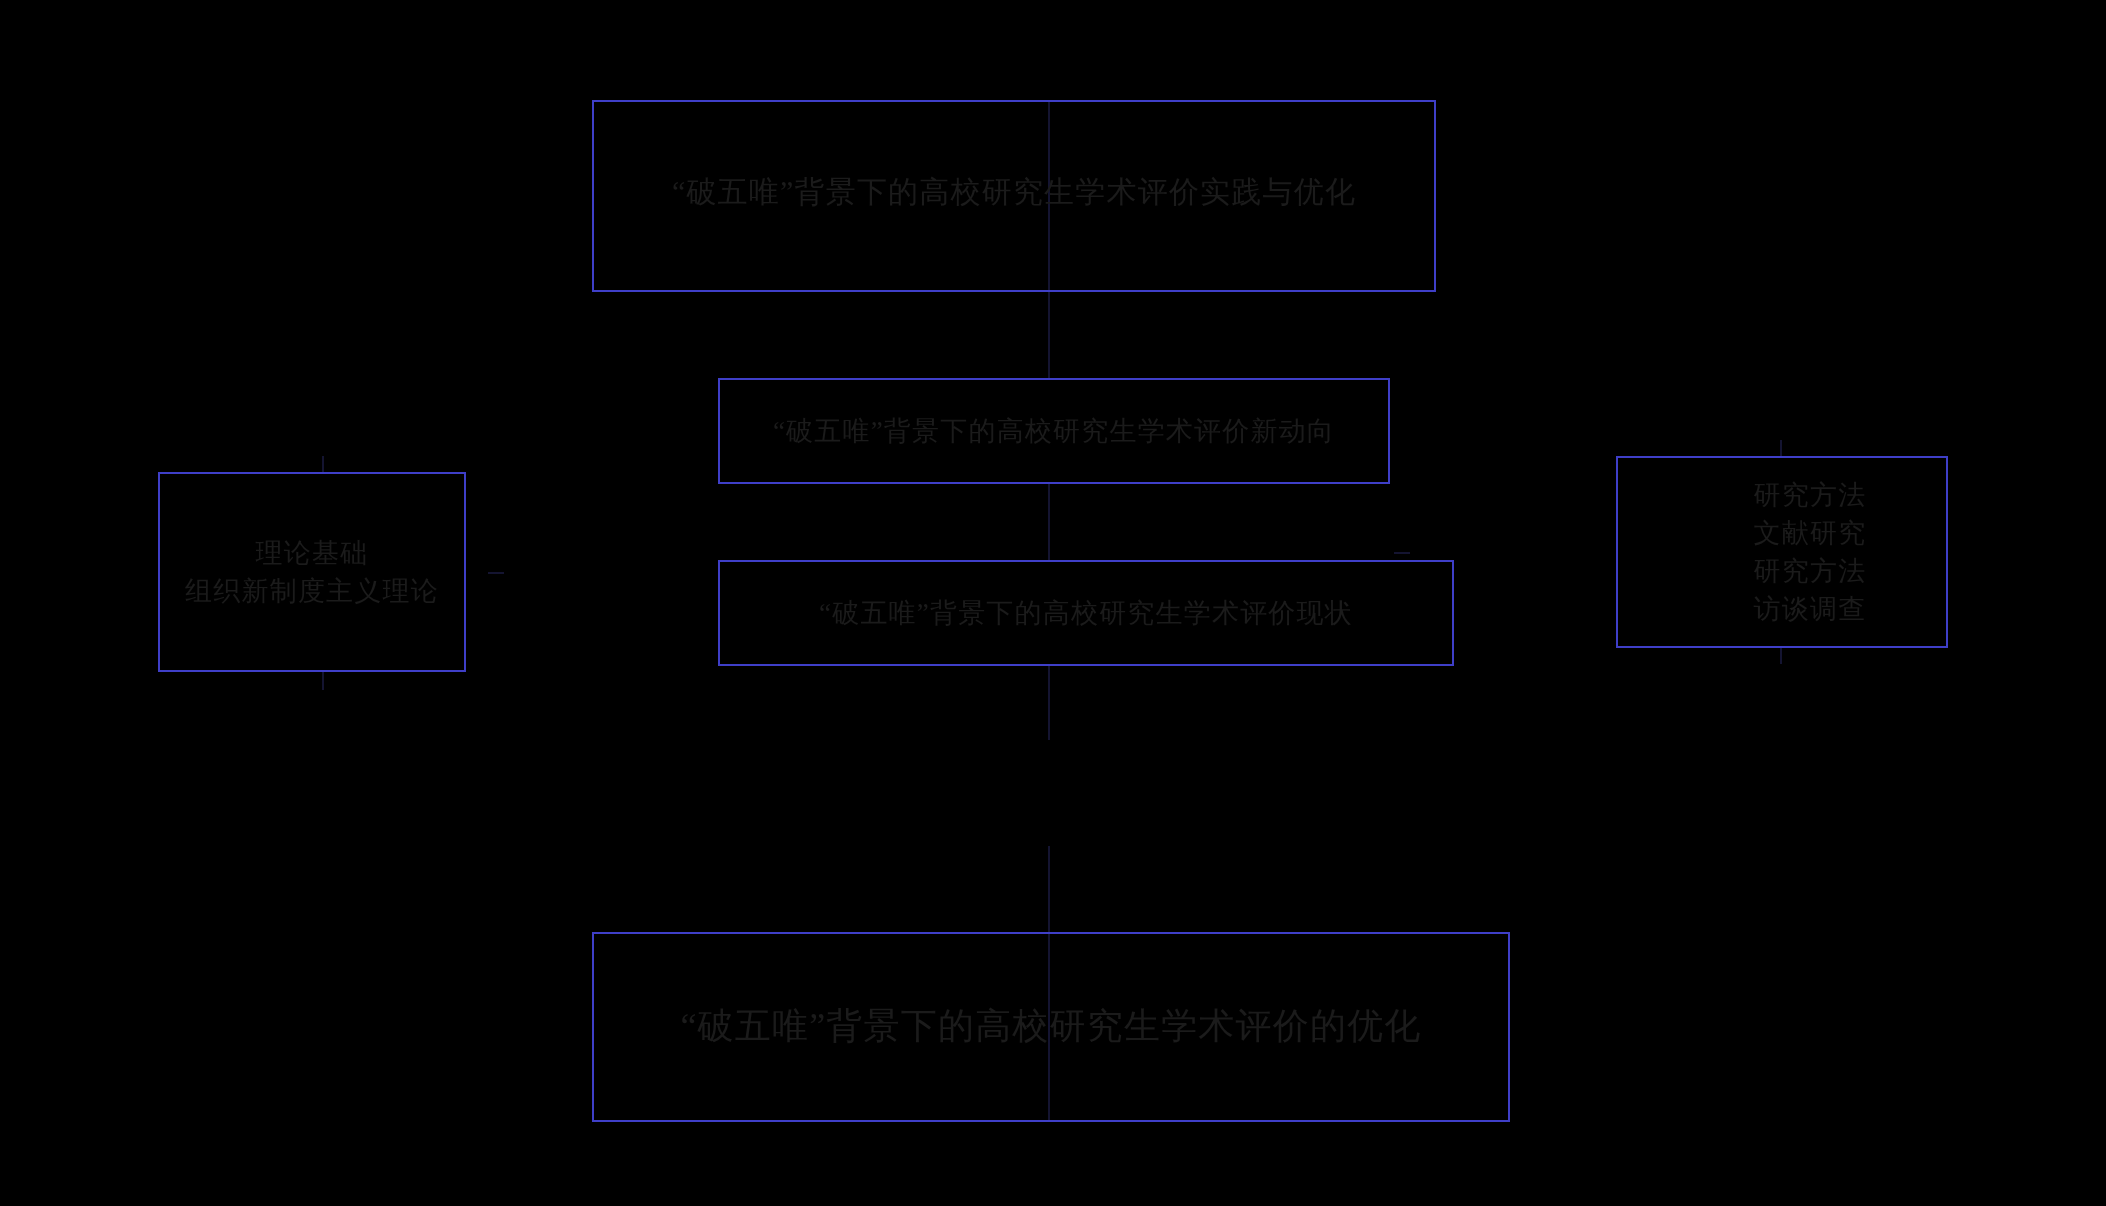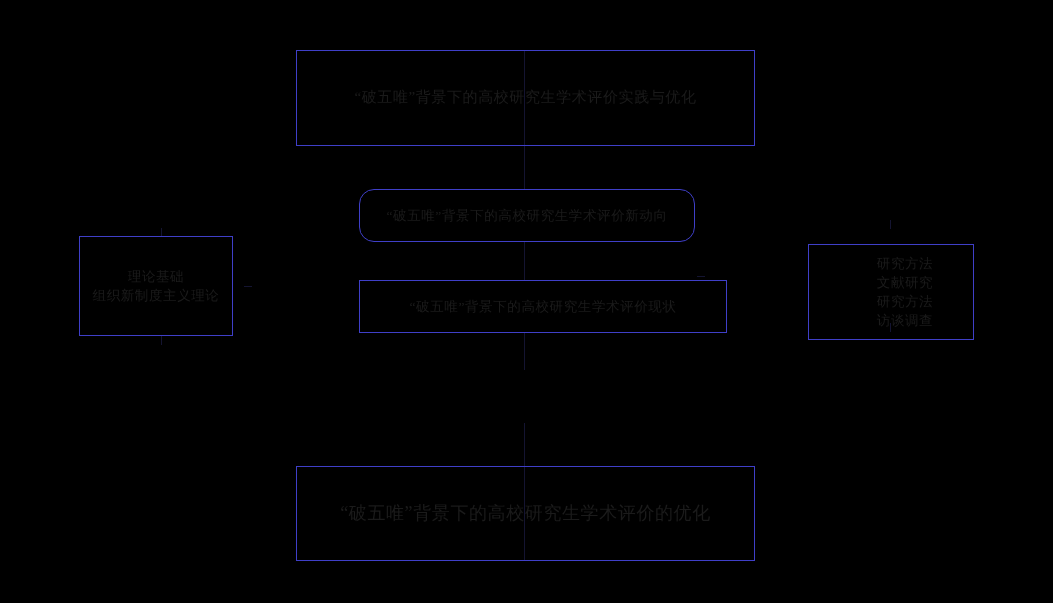--- a/index.html
+++ b/index.html
@@ -31,37 +31,36 @@
     line-height: 1.42;
     letter-spacing: 0.6px;
     white-space: nowrap;
   }
   .node-line {
     display: block;
     color: #1b1b1b;
   }
   
   #node-title {
-    left: 296px;  top: 50px;   width: 459px; height: 96px;
+    left: 296px;  top: 50px;   width: 422px; height: 96px;
     font-size: 15px;
   }
   #node-theory {
     left: 79px;   top: 236px;  width: 154px; height: 100px;
     font-size: 13.5px;
   }
   #node-method {
-    left: 808px;  top: 244px;  width: 166px; height: 96px;
+    left: 808px;  top: 228px;  width: 166px; height: 96px;
     font-size: 13.5px;
     align-items: center;
   }
   #node-method .node-line { padding-left: 28px; }
   #node-trend {
     left: 359px;  top: 189px;  width: 336px; height: 53px;
     font-size: 13.5px;
-    border-radius: 15px;
   }
   #node-status {
     left: 359px;  top: 280px;  width: 368px; height: 53px;
     font-size: 13.5px;
   }
   #node-dilemma {
     left: 359px;  top: 370px;  width: 336px; height: 53px;
     font-size: 13.5px;
   }
   #node-optimize {

